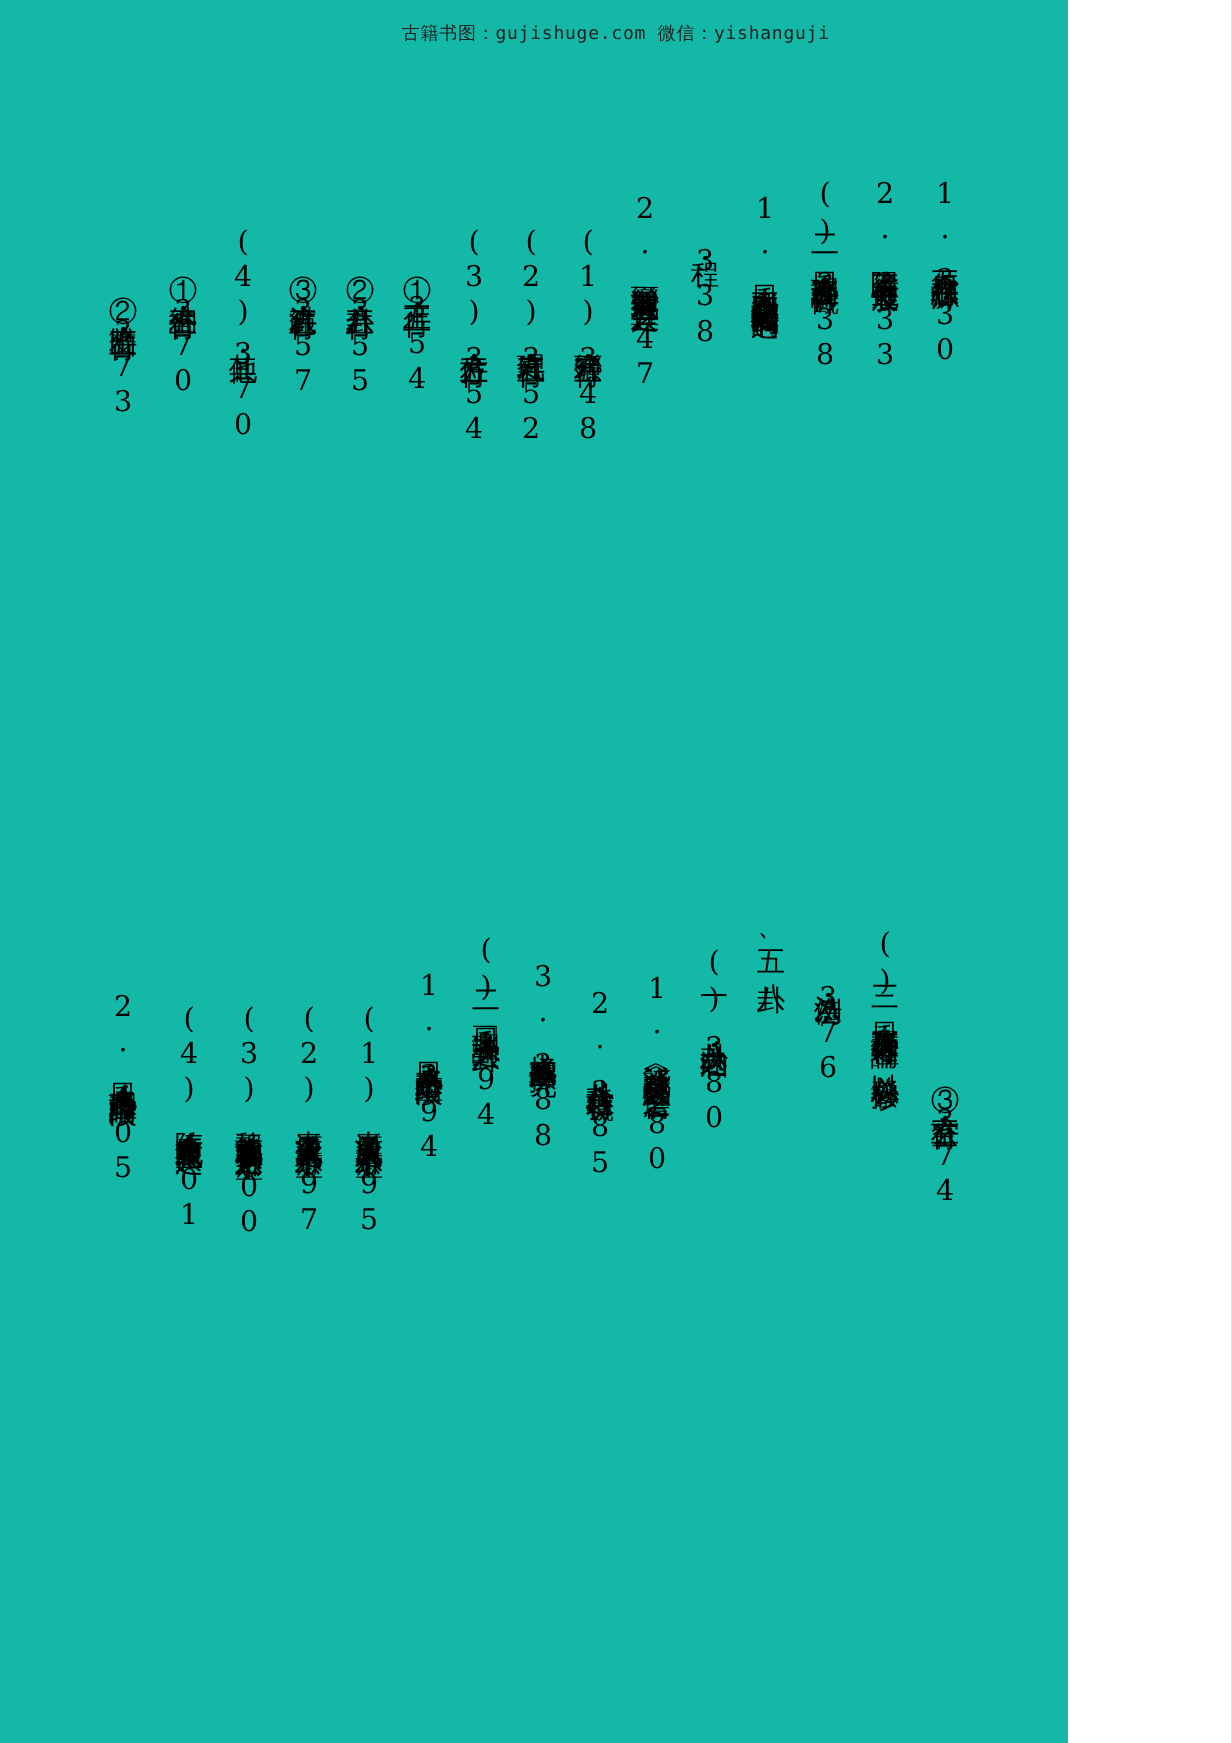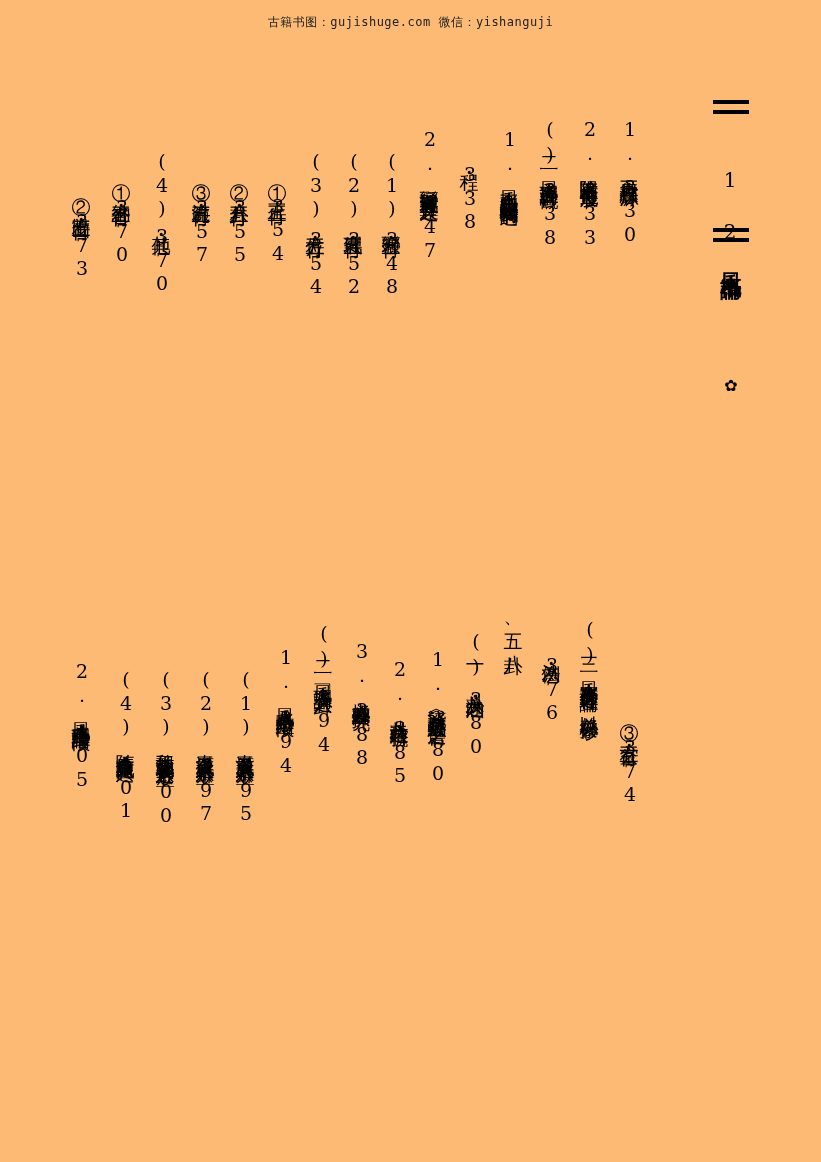--- a/index.html
+++ b/index.html
@@ -2,23 +2,23 @@
 <html><head>
 <meta charset="utf-8">
 <style>
   html, body {
     margin: 0;
     padding: 0;
     background: #ffffff;
   }
   .page {
     position: relative;
-    width: 821px;
+    width: 712px;
     height: 1162px;
-    background: #fdba74;
+    background: #14b8a6;
     overflow: hidden;
     font-family: "DejaVu Sans", "Liberation Sans", sans-serif;
     color: #000000;
   }
   .watermark {
     position: absolute;
     top: 14px;
     left: 0;
     width: 821px;
     text-align: center;

